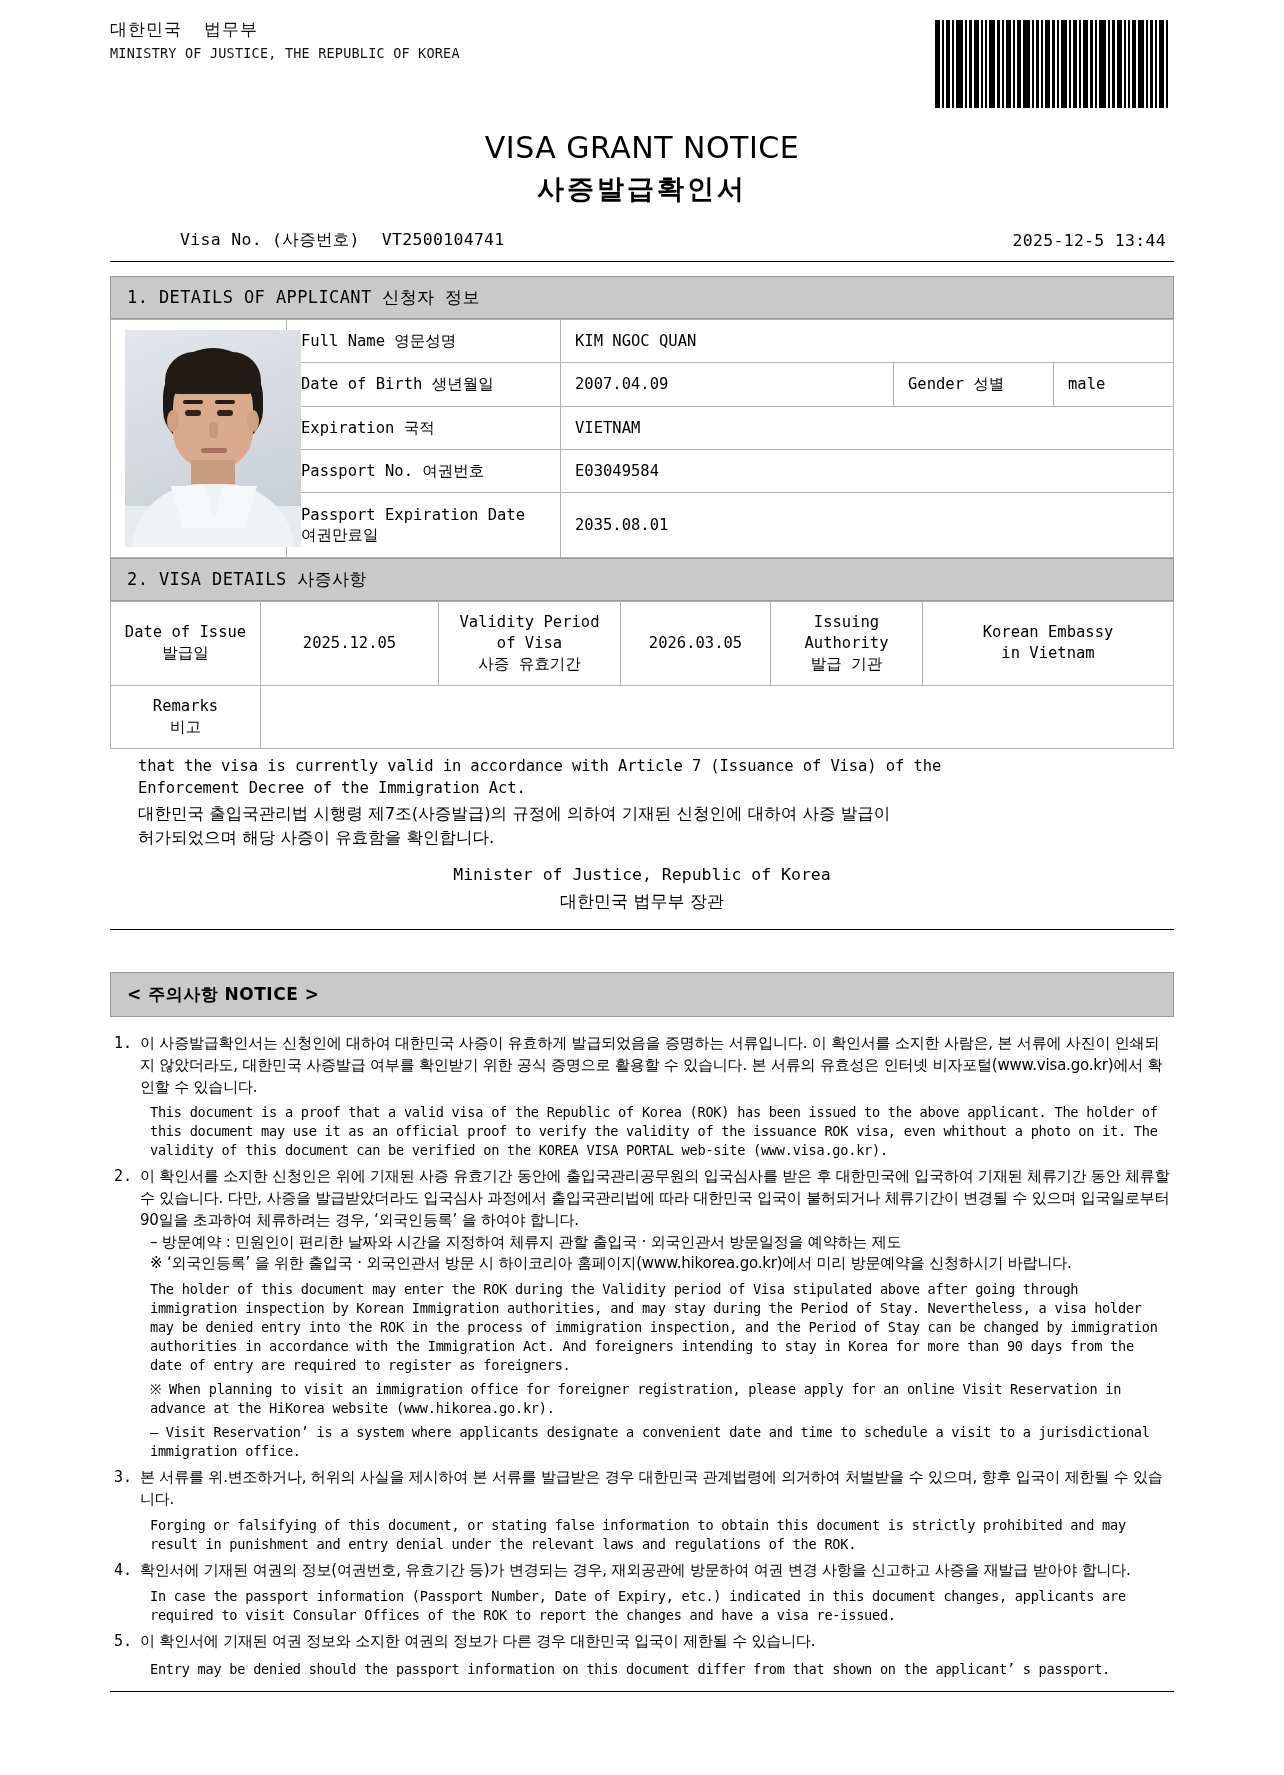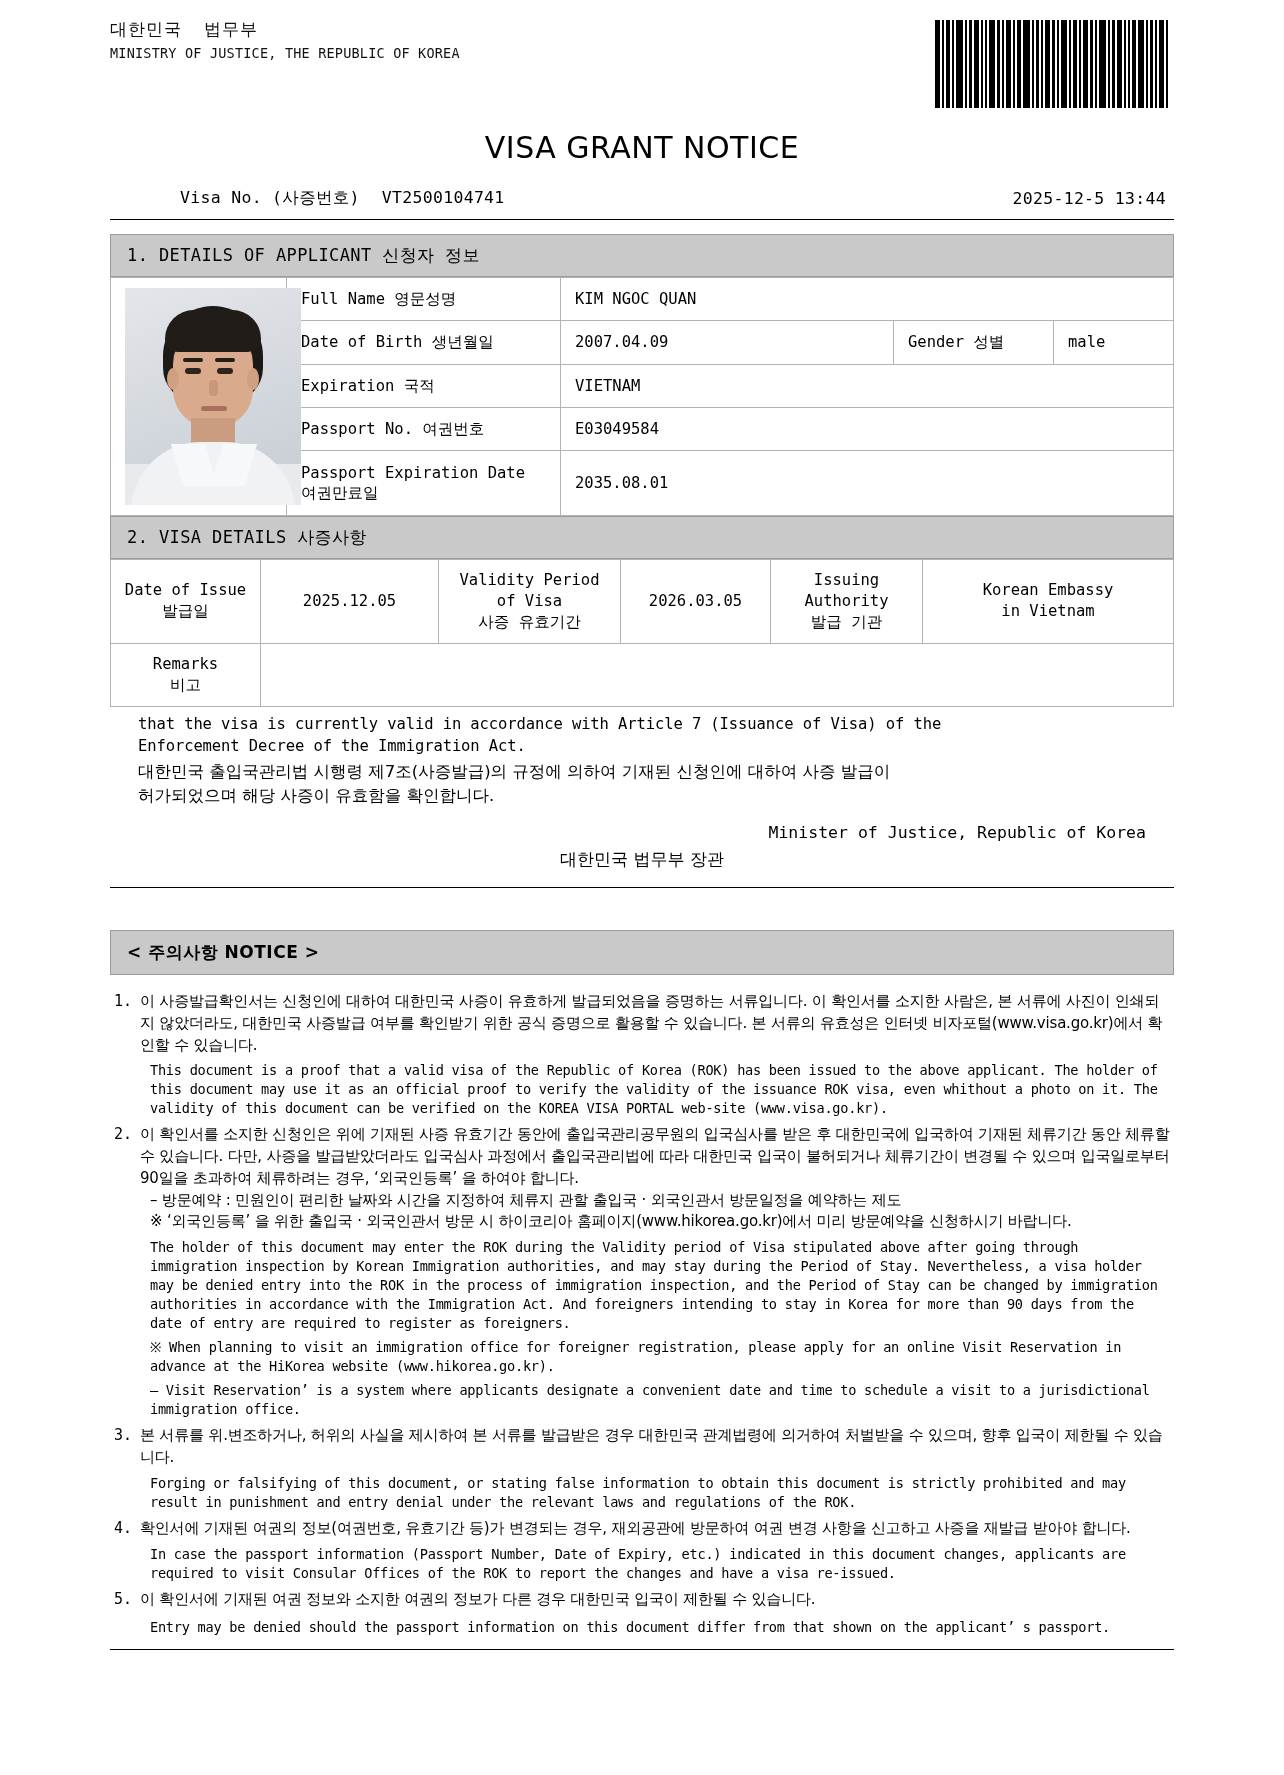--- a/index.html
+++ b/index.html
@@ -213,21 +213,21 @@
     color: #000;
     letter-spacing: -0.1px;
   }
   .confirm-kr {
     font-size: 16.5px;
     line-height: 1.5;
     margin-top: 2px;
     color: #000;
   }
   .signer-en {
-    text-align: right;
+    text-align: center;
     font-size: 16.5px;
     margin-top: 14px;
     font-family: "DejaVu Sans Mono", monospace;
   }
   .signer-kr {
     text-align: center;
     font-size: 17px;
     margin-top: 6px;
   }
   .notice-head {
@@ -332,20 +332,21 @@
         <i style="width:6px"></i>
         <i style="width:2px"></i>
         <i style="width:3px"></i>
         <i style="width:2px"></i>
         <i style="width:5px"></i>
         <i style="width:2px"></i>
     </div>
   </div>
 
   <div class="title-en">VISA GRANT NOTICE</div>
+  <div class="title-kr">사증발급확인서</div>
 
   <div class="visa-no-row">
     <div>
       <span>Visa No. (사증번호)</span><span class="label-gap"></span><span>VT2500104741</span>
     </div>
     <div>2025-12-5 13:44</div>
   </div>
 
   <div class="sec1-wrap">
     <div class="section-head">1. DETAILS OF APPLICANT 신청자 정보</div>

